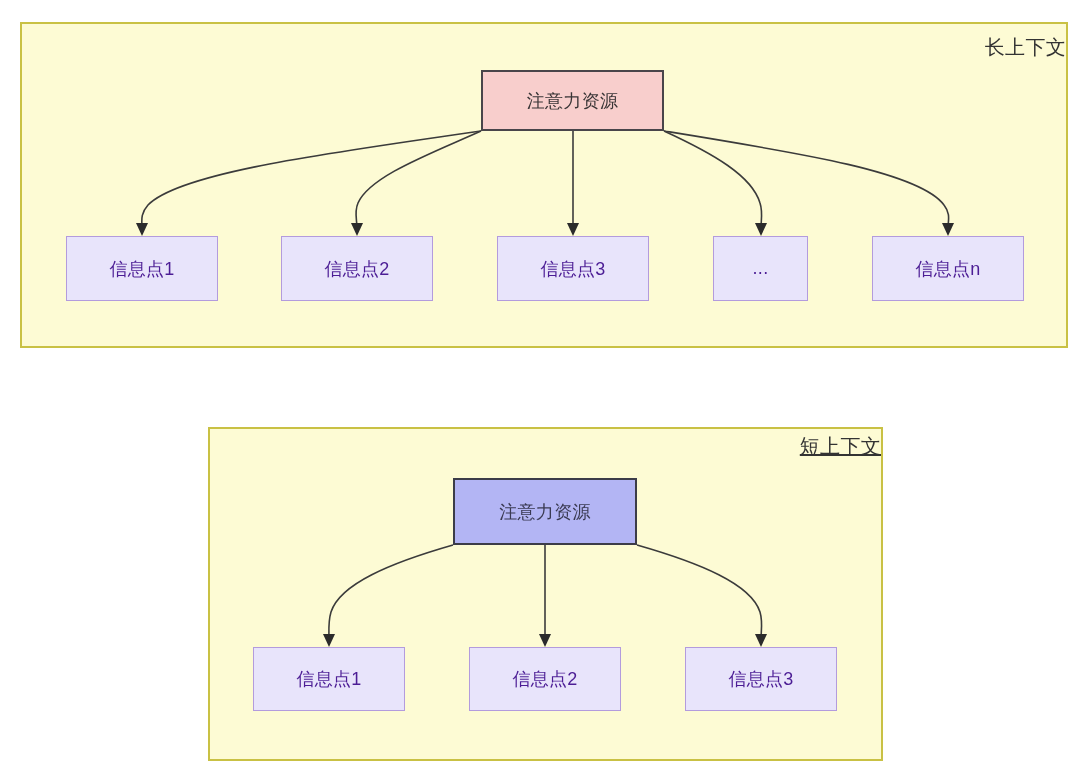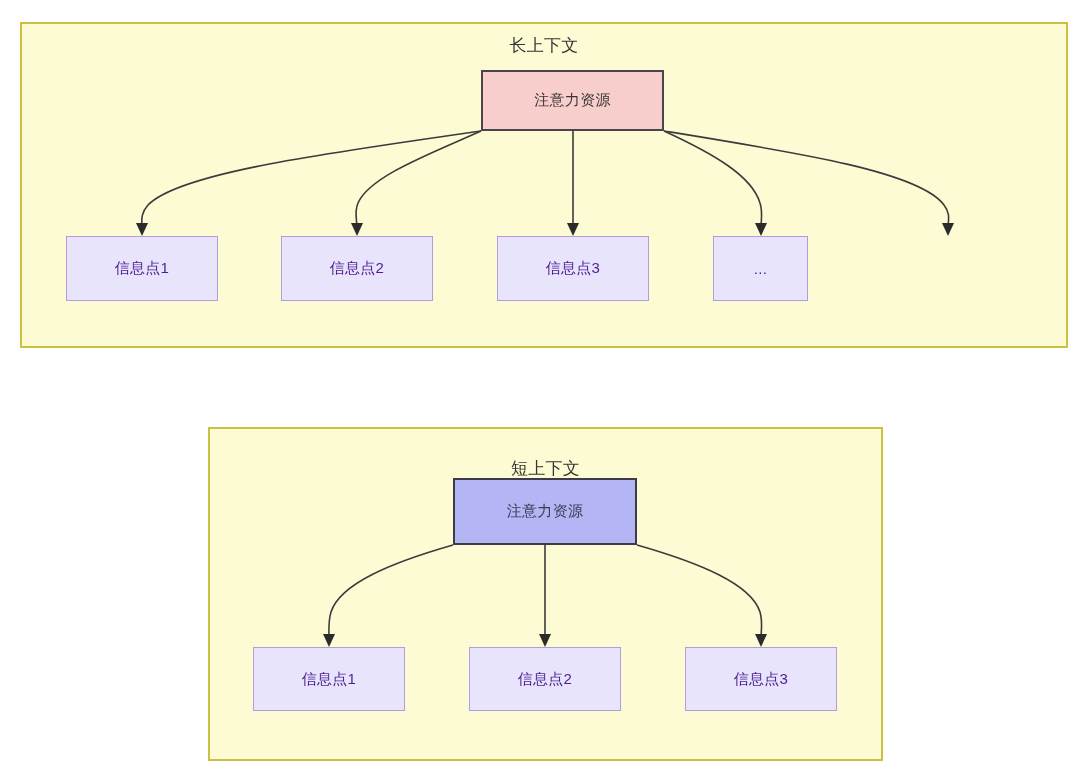--- a/index.html
+++ b/index.html
@@ -35,36 +35,36 @@
   #panel-short {
     left: 208px;
     top: 427px;
     width: 675px;
     height: 334px;
   }
   .panel-title {
     position: absolute;
     left: 0;
     width: 100%;
-    text-align: center;
-    font-size: 17px;
+    text-align: right;
+    font-size: 20px;
     color: #333333;
     letter-spacing: 0.3px;
     white-space: nowrap;
   }
   #panel-long .panel-title { top: 10px; }
-  #panel-short .panel-title { top: 28px; }
+  #panel-short .panel-title { top: 4px; text-decoration: underline; }
 
   .node {
     position: absolute;
     box-sizing: border-box;
     display: flex;
     align-items: center;
     justify-content: center;
-    font-size: 15px;
+    font-size: 18px;
     letter-spacing: 0.3px;
     white-space: nowrap;
   }
   .node-attention-red {
     background: #f8cecc;
     border: 2px solid #49454a;
     color: #393536;
   }
   .node-attention-blue {
     background: #b3b5f4;
@@ -144,20 +144,21 @@
       <polygon class="arrow-head" points="761,647 755,634 767,634"></polygon>
     </g>
   </svg>
 
   <div class="node node-attention-red" id="long-root" style="left:481px; top:70px; width:183px; height:61px;">注意力资源</div>
 
   <div class="node node-info" style="left:66px; top:236px; width:152px; height:65px;">信息点1</div>
   <div class="node node-info" style="left:281px; top:236px; width:152px; height:65px;">信息点2</div>
   <div class="node node-info" style="left:497px; top:236px; width:152px; height:65px;">信息点3</div>
   <div class="node node-info" style="left:713px; top:236px; width:95px; height:65px;">...</div>
+  <div class="node node-info" style="left:872px; top:236px; width:152px; height:65px;">信息点n</div>
 
   <div class="node node-attention-blue" id="short-root" style="left:453px; top:478px; width:184px; height:67px;">注意力资源</div>
 
   <div class="node node-info" style="left:253px; top:647px; width:152px; height:64px;">信息点1</div>
   <div class="node node-info" style="left:469px; top:647px; width:152px; height:64px;">信息点2</div>
   <div class="node node-info" style="left:685px; top:647px; width:152px; height:64px;">信息点3</div>
 
 </div>
 
 </body></html>

